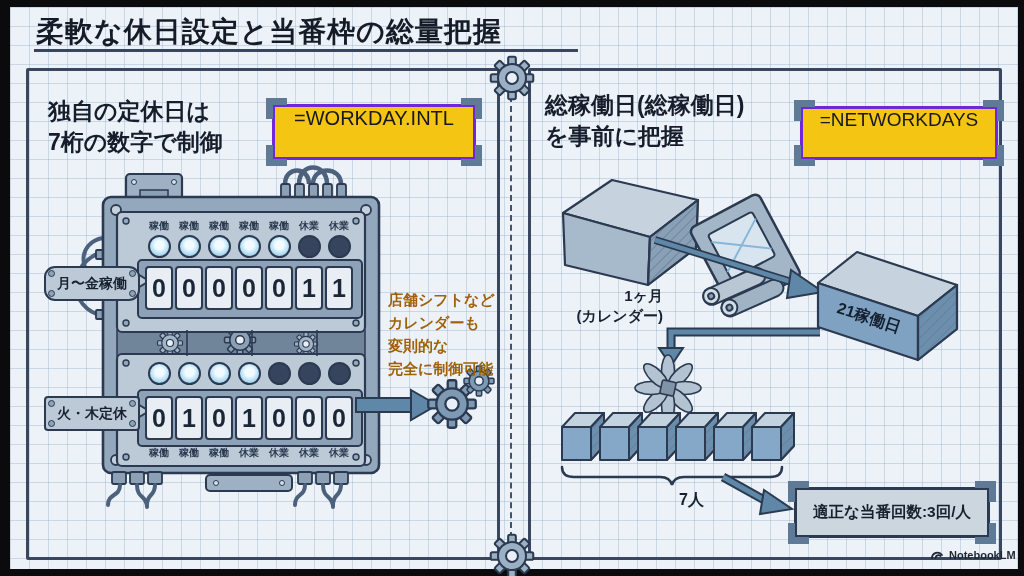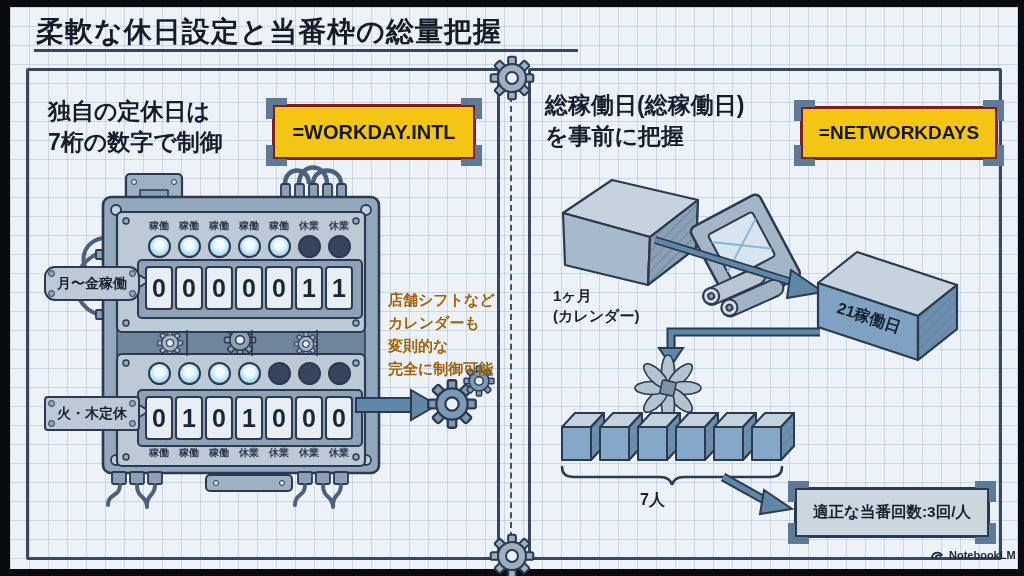--- a/index.html
+++ b/index.html
@@ -8,43 +8,43 @@
   .abs{position:absolute;}
   .paper{left:10px;top:7px;width:1008px;height:562px;background-color:#edf2f8;
     background-image:linear-gradient(rgba(130,165,200,.35) 1px, transparent 1px),
                      linear-gradient(90deg, rgba(130,165,200,.35) 1px, transparent 1px);
     background-size:19px 19px;}
   .panel{border:3px solid #39465e;border-radius:2px;background:transparent;}
   .divider{border-left:2.5px dashed #42526b;}
   .title{left:36px;top:13px;font-size:28px;font-weight:800;letter-spacing:1px;color:#151b27;}
   .title-underline{left:34px;top:49px;width:544px;height:3px;background:#39465e;}
   .heading{font-size:23px;line-height:31px;font-weight:800;color:#161d2b;white-space:nowrap;}
-  .badge{display:flex;align-items:center;justify-content:center;background:#f5c513;
-         border:3px solid #7f1d1d;border-radius:3px;font-weight:700;color:#16181d;}
+  .badge{display:flex;justify-content:center;background:#f5c513;
+         border:3px solid #6d28d9;border-radius:3px;font-weight:400;color:#16181d;}
   .plate{display:flex;align-items:center;justify-content:center;background:#ccd6df;
          border:3px solid #2b3a50;border-radius:3px;font-weight:800;color:#16202e;}
   .clamp{position:absolute;width:14px;height:14px;}
   .clamp.tl{left:-9px;top:-9px;border-top:7px solid #5e7a96;border-left:7px solid #5e7a96;}
   .clamp.tr{right:-9px;top:-9px;border-top:7px solid #5e7a96;border-right:7px solid #5e7a96;}
   .clamp.bl{left:-9px;bottom:-9px;border-bottom:7px solid #5e7a96;border-left:7px solid #5e7a96;}
   .clamp.br{right:-9px;bottom:-9px;border-bottom:7px solid #5e7a96;border-right:7px solid #5e7a96;}
   .tag{display:flex;align-items:center;justify-content:center;background:#bccad8;
        border:2.5px solid #2b3a50;border-radius:4px;font-size:14px;font-weight:800;color:#18222f;}
   .tag .screw{position:absolute;width:5px;height:5px;border-radius:50%;background:#8da2b7;border:1px solid #2b3a50;}
   .s-tl{left:2px;top:2px}.s-tr{right:2px;top:2px}.s-bl{left:2px;bottom:2px}.s-br{right:2px;bottom:2px}
   .colgrid{display:grid;grid-template-columns:repeat(7,28px);gap:2px;}
   .mlabel{font-size:10px;font-weight:700;color:#2b3a50;text-align:center;white-space:nowrap;}
   .light{width:19px;height:19px;border-radius:50%;border:2.5px solid #2b3a50;margin:0 auto;}
   .light[data-state="on"]{background:radial-gradient(circle at 50% 42%,#f0faff 0 30%,#bfe4f7 55%,#7fb9dd 100%);}
   .light[data-state="off"]{background:#36455d;}
   .digit{width:28px;height:44px;background:#e8eef4;border:2.5px solid #2b3a50;border-radius:4px;
          box-sizing:border-box;display:flex;align-items:center;justify-content:center;
          font-size:25px;font-weight:800;color:#1b2636;}
   .annot{font-size:15px;line-height:23px;font-weight:800;color:#a16207;}
-  .small-label{font-size:15px;line-height:20px;font-weight:800;text-align:left;color:#18222f;}
+  .small-label{font-size:15px;line-height:20px;font-weight:800;text-align:right;color:#18222f;}
   .boxlabel{font-size:16px;font-weight:800;color:#14202f;transform:rotate(18deg);transform-origin:0 50%;text-align:center;}
   .brand{display:flex;align-items:center;gap:4px;font-size:11px;font-weight:700;color:#1e2630;}
 </style>
 </head>
 <body>
 
 <div class="stage">
   <div class="abs paper"></div>
 
   <div class="abs panel" style="left:26px;top:68px;width:468px;height:486px;"></div>

